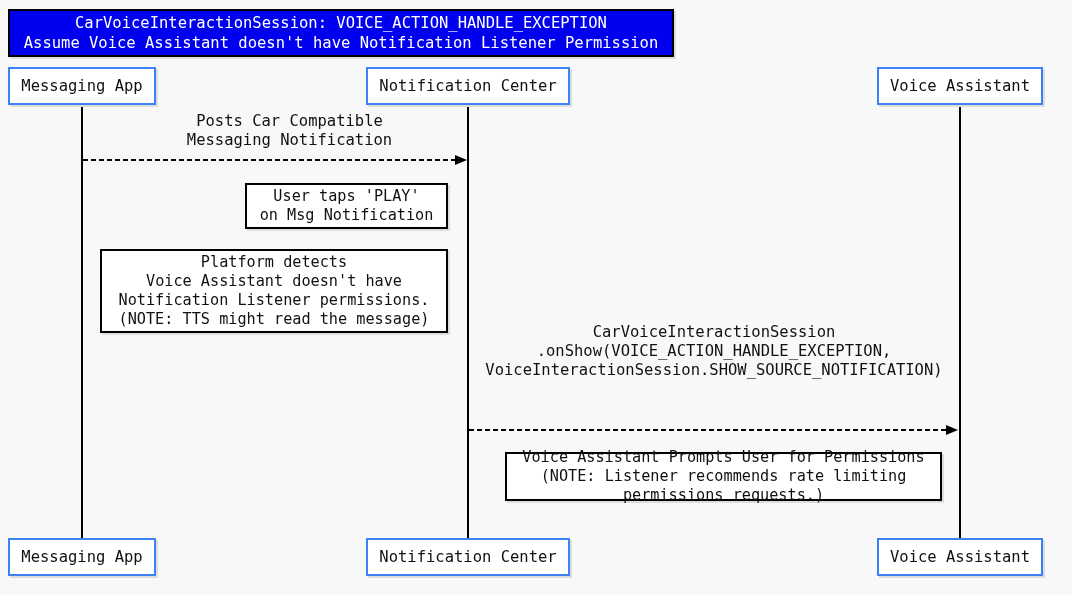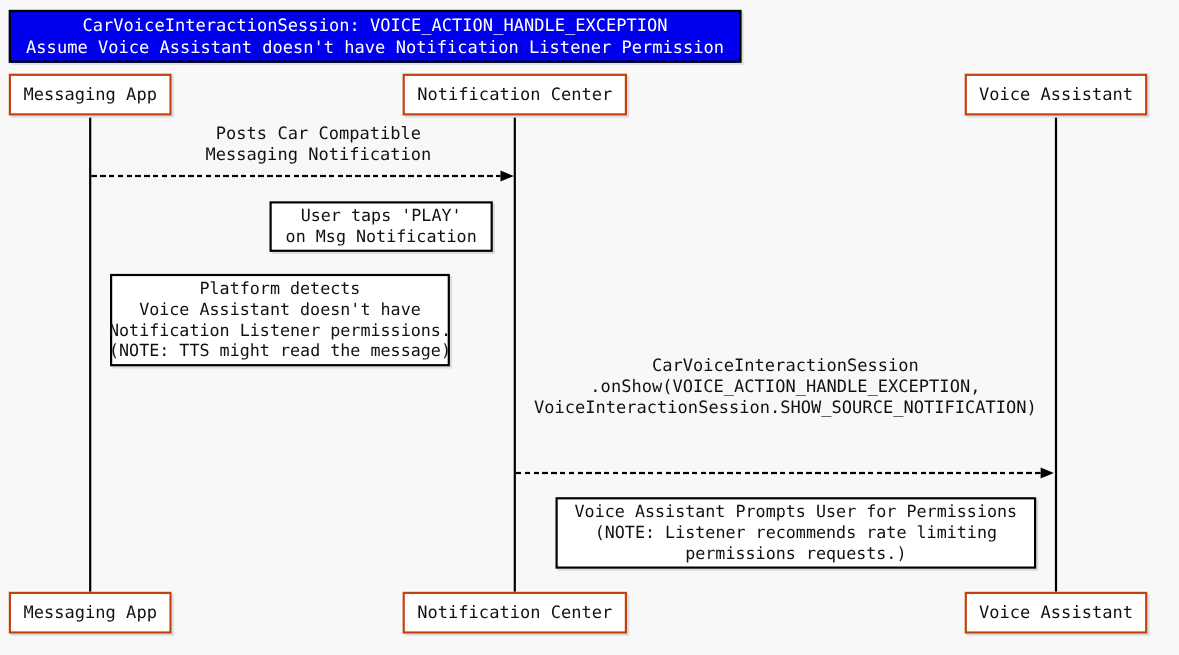--- a/index.html
+++ b/index.html
@@ -19,21 +19,21 @@
     display: flex; flex-direction: column;
     align-items: center; justify-content: center;
     color: #ffffff;
     font-size: 15.5px; line-height: 20px;
     text-align: center; white-space: nowrap;
     box-shadow: 2px 2px 0 #dddddd;
   }
   .actor-box {
     height: 38px;
     background: #ffffff;
-    border: 2px solid #c2410c;
+    border: 2px solid #3b82f6;
     display: flex; align-items: center; justify-content: center;
     font-size: 15.5px; white-space: nowrap;
     box-shadow: 2px 2px 0 #dddddd;
     z-index: 3;
   }
   .lifeline {
     width: 2px; top: 105px; height: 433px;
     background: #000000;
     z-index: 1;
   }
@@ -95,37 +95,37 @@
   </div>
 
   <div class="abs dash-line" style="left:83px;top:159px;width:372px;"></div>
   <div class="abs arrow-head" style="left:455px;top:155px;"></div>
 
   <div class="abs note-box" style="left:245px;top:183px;width:203px;height:46px;">
     <div>User taps 'PLAY'</div>
     <div>on Msg Notification</div>
   </div>
 
-  <div class="abs note-box" style="left:100px;top:249px;width:309px;height:84px;">
+  <div class="abs note-box" style="left:100px;top:249px;width:348px;height:84px;">
     <div>Platform detects</div>
     <div>Voice Assistant doesn't have</div>
     <div>Notification Listener permissions.</div>
     <div>(NOTE: TTS might read the message)</div>
   </div>
 
   <div class="abs msg-label" style="left:469px;top:323px;width:490px;">
     <div>CarVoiceInteractionSession</div>
     <div>.onShow(VOICE_ACTION_HANDLE_EXCEPTION,</div>
     <div>VoiceInteractionSession.SHOW_SOURCE_NOTIFICATION)</div>
   </div>
 
   <div class="abs dash-line" style="left:469px;top:429px;width:477px;"></div>
   <div class="abs arrow-head" style="left:946px;top:425px;"></div>
 
-  <div class="abs note-box" style="left:505px;top:452px;width:437px;height:65px;">
+  <div class="abs note-box" style="left:505px;top:452px;width:437px;height:49px;">
     <div>Voice Assistant Prompts User for Permissions</div>
     <div>(NOTE: Listener recommends rate limiting</div>
     <div>permissions requests.)</div>
   </div>
 
   <div class="abs actor-box" style="left:8px;top:538px;width:148px;">
     <span>Messaging App</span>
   </div>
   <div class="abs actor-box" style="left:366px;top:538px;width:204px;">
     <span>Notification Center</span>

